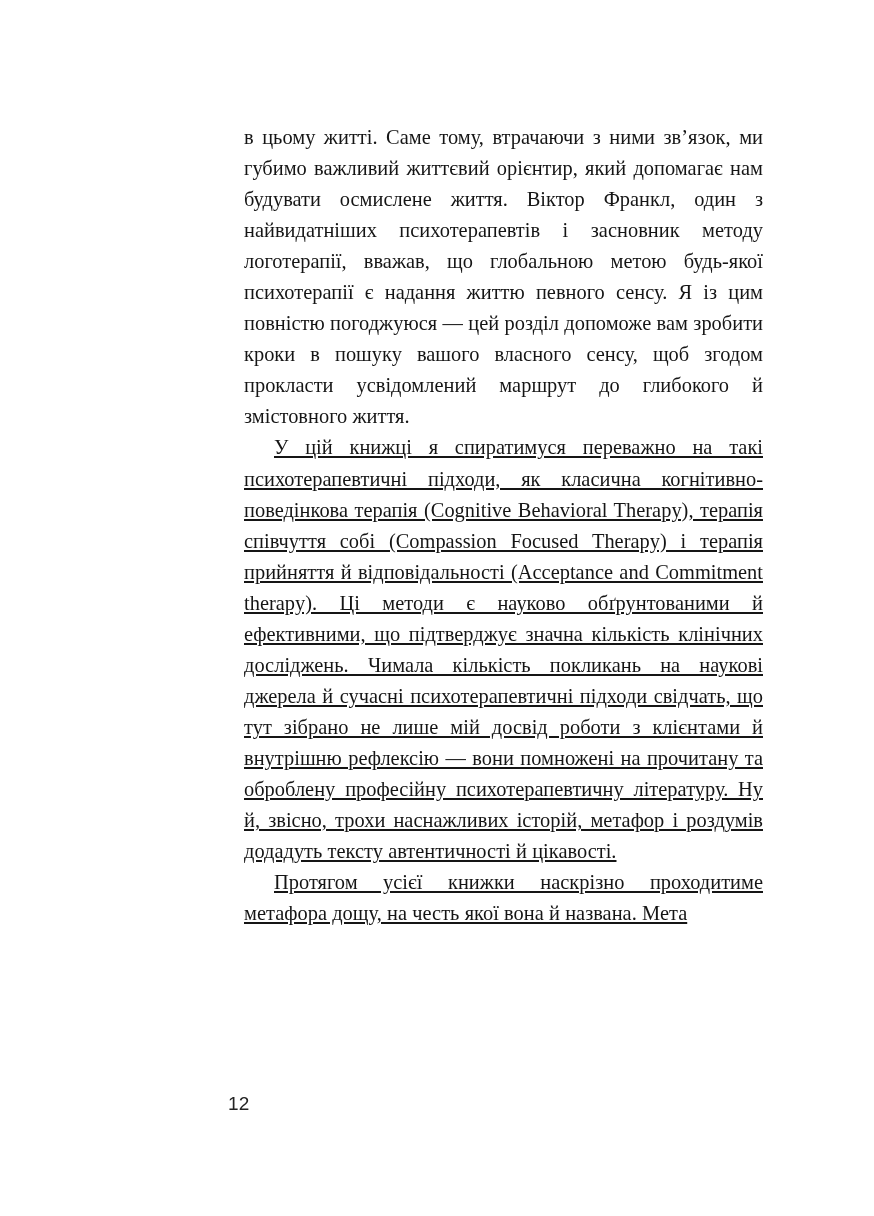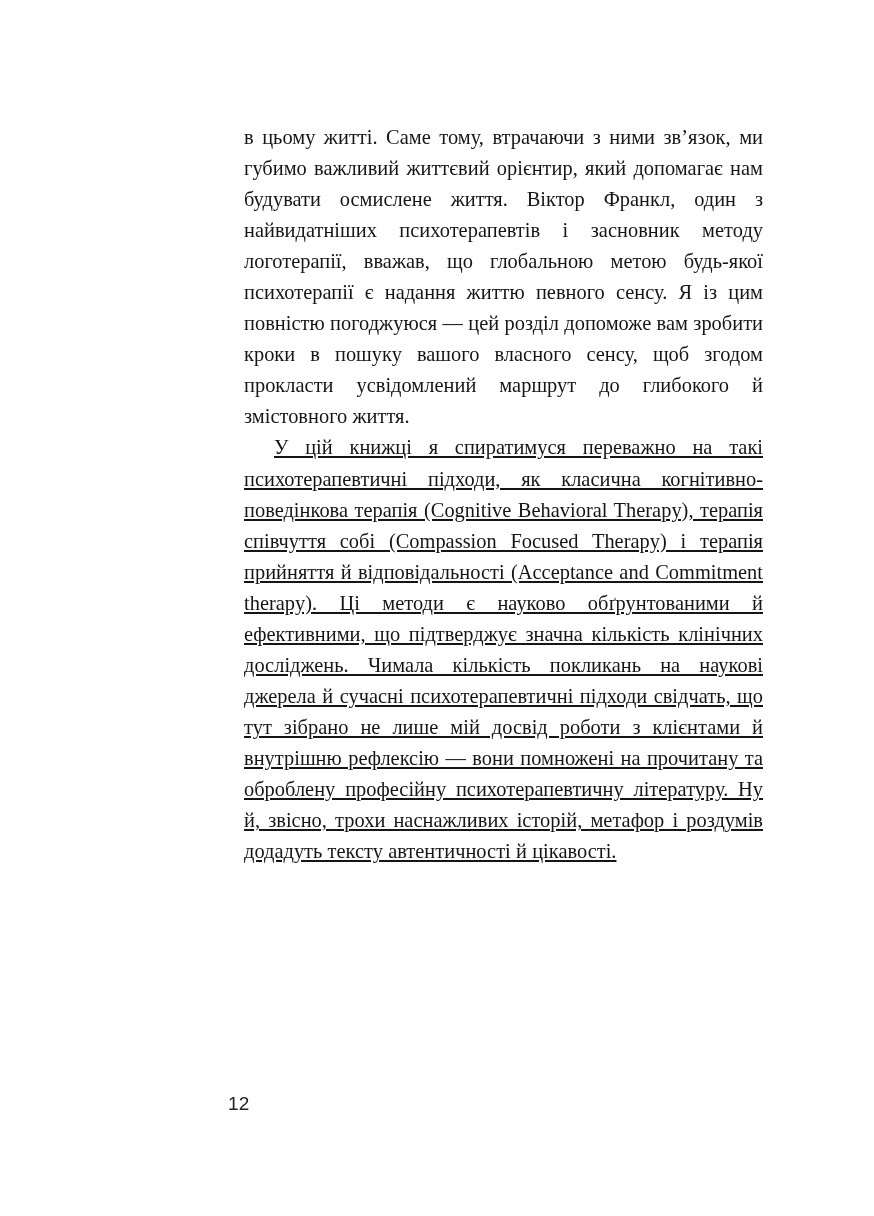--- a/index.html
+++ b/index.html
@@ -79,18 +79,19 @@
 <body>
 
 <div class="page">
 
   <div class="text-column">
 
     <p class="para continuation">в цьому житті. Саме тому, втрачаючи з ними зв’язок, ми губимо важливий життєвий орієнтир, який допомагає нам будувати осмислене життя. Віктор Франкл, один з найвидатніших психотерапевтів і засновник методу логотерапії, вважав, що глобальною метою будь-якої психотерапії є надання життю певного сенсу. Я із цим повністю погоджуюся — цей розділ допоможе вам зробити кроки в пошуку вашого власного сенсу, щоб згодом прокласти усвідомлений маршрут до глибокого й змістовного життя.</p>
 
     <p class="para indented">У цій книжці я спиратимуся переважно на такі психотерапевтичні підходи, як класична когнітивно-поведінкова терапія (Cognitive Behavioral Therapy), терапія співчуття собі (Compassion Focused Therapy) і терапія прийняття й відповідальності (Acceptance and Commitment therapy). Ці методи є науково обґрунтованими й ефективними, що підтверджує значна кількість клінічних досліджень. Чимала кількість покликань на наукові джерела й сучасні психотерапевтичні підходи свідчать, що тут зібрано не лише мій досвід роботи з клієнтами й внутрішню рефлексію — вони помножені на прочитану та оброблену професійну психотерапевтичну літературу. Ну й, звісно, трохи наснажливих історій, метафор і роздумів додадуть тексту автентичності й цікавості.</p>
 
+    <p class="para indented tail-open">Протягом усієї книжки наскрізно проходитиме метафора дощу, на честь якої вона й названа. Мета</p>
 
   </div>
 
   <div class="folio">12</div>
 
 </div>
 
 </body></html>

